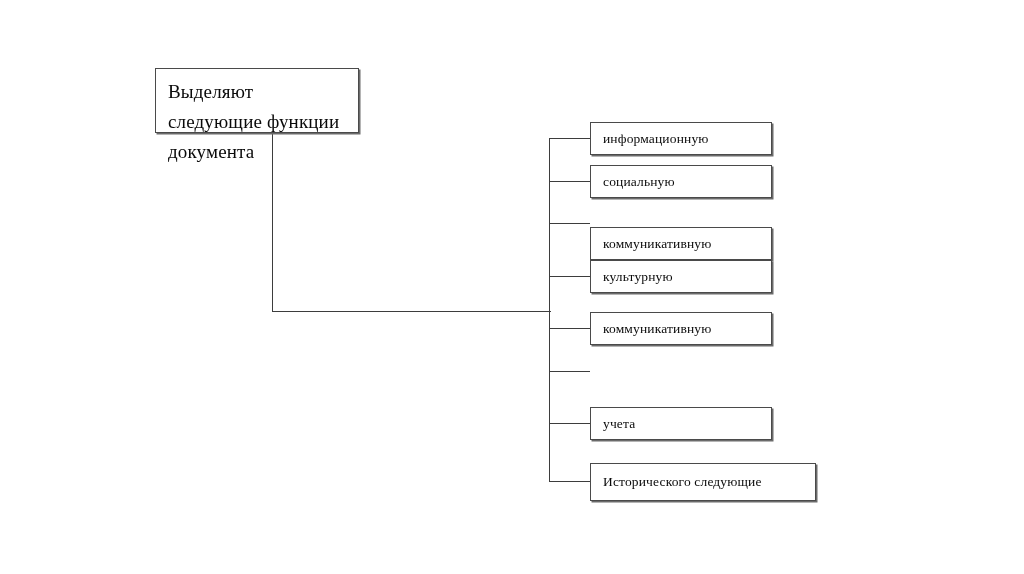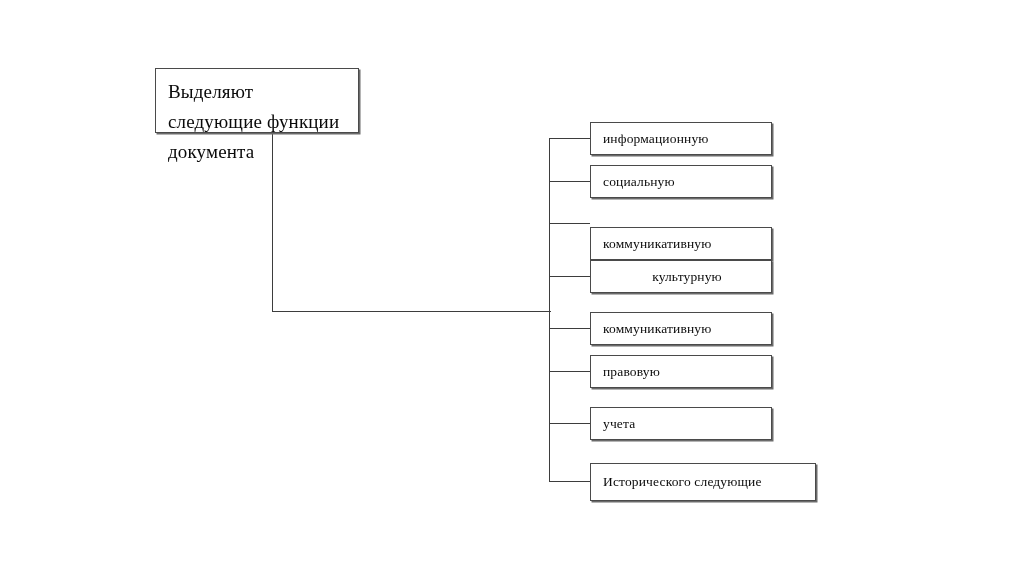--- a/index.html
+++ b/index.html
@@ -133,31 +133,28 @@
   </div>
 
   <div class="node leaf" style="top:165px;">
     <span class="node-label">социальную</span>
   </div>
 
   <div class="node leaf" style="top:207px;margin-top:20px;">
     <span class="node-label">коммуникативную</span>
   </div>
 
-  <div class="node leaf" style="top:260px;justify-content:center;">
+  <div class="node leaf" style="top:260px;">
     <span class="node-label">культурную</span>
   </div>
 
   <div class="node leaf" style="top:312px;">
     <span class="node-label">коммуникативную</span>
   </div>
 
-  <div class="node leaf" style="top:355px;">
-    <span class="node-label">правовую</span>
-  </div>
 
   <div class="node leaf" style="top:407px;align-items:center;">
     <span class="node-label">учета</span>
   </div>
 
   <div class="node leaf wide" style="top:463px;">
     <span class="node-label">Исторического следующие</span>
   </div>
 
 </div>

